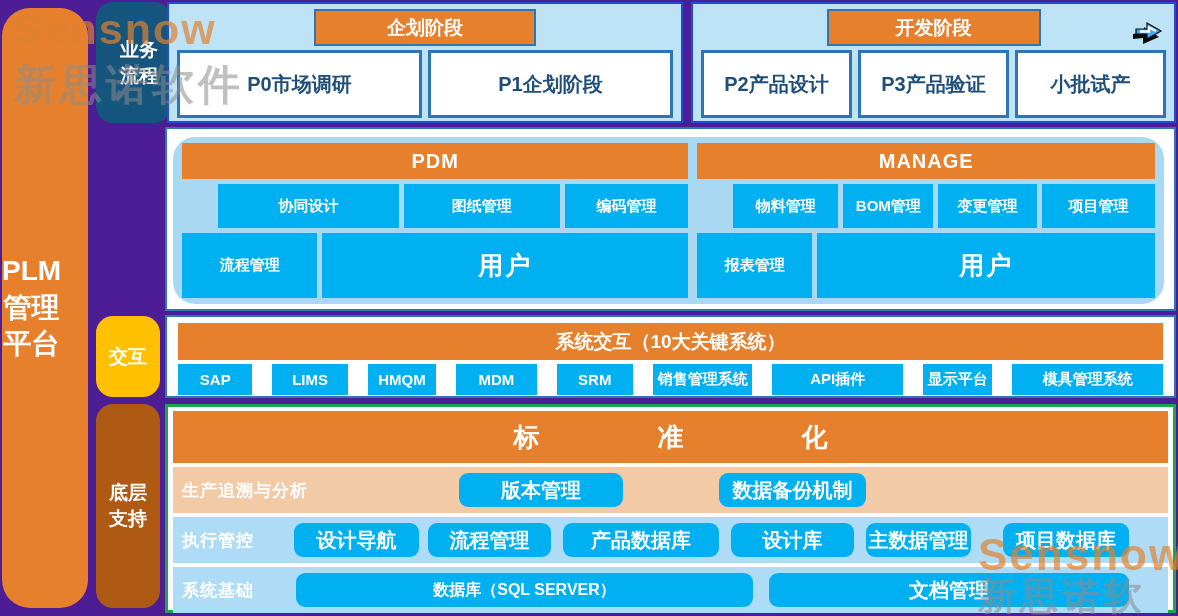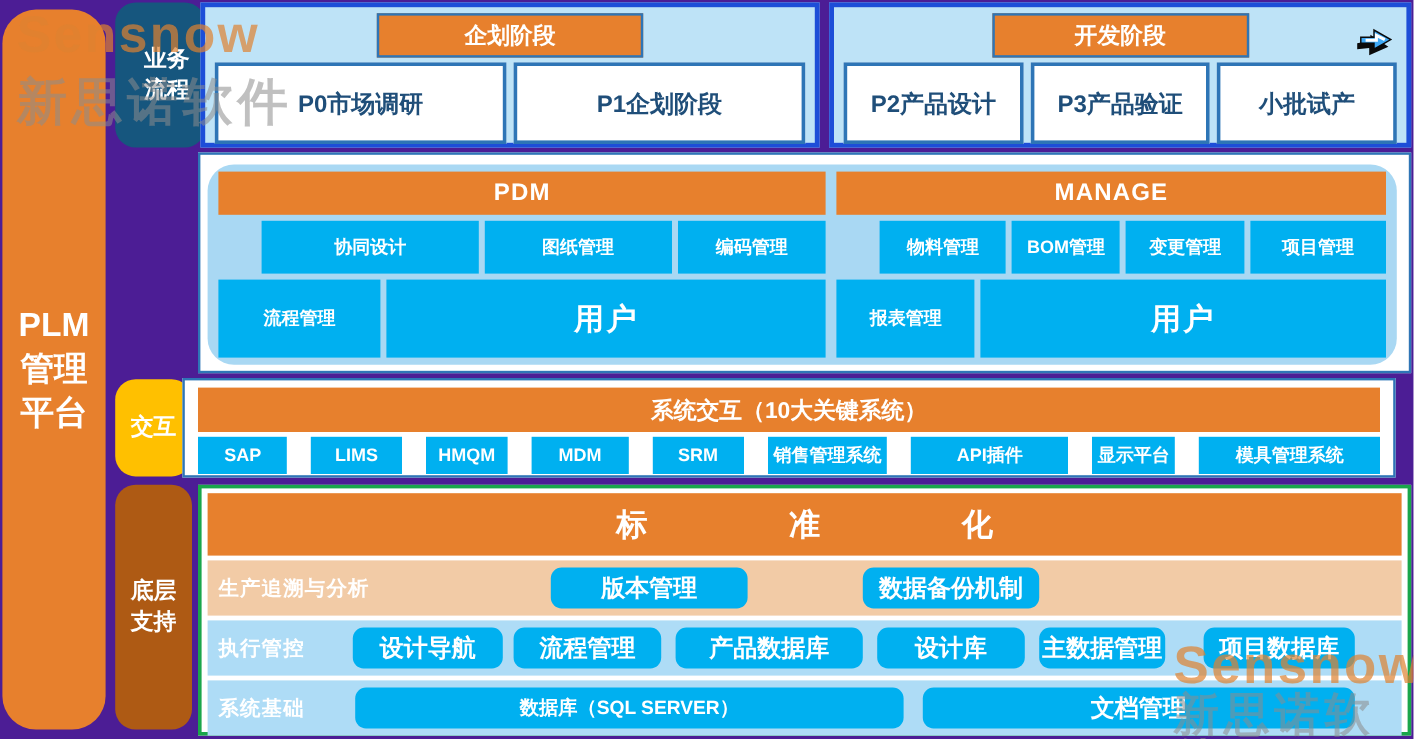--- a/index.html
+++ b/index.html
@@ -4,37 +4,37 @@
 <style>
   html,body{margin:0;padding:0;background:#fff;}
   .stage{
     position:relative;width:1178px;height:616px;background:#4c1d95;overflow:hidden;
     font-family:"Liberation Sans","DejaVu Sans",sans-serif;
   }
   
   .plm-bar{
     position:absolute;left:2px;top:8px;width:86px;height:600px;
     background:#E7802D;border-radius:28px;
-    display:flex;align-items:center;justify-content:center;z-index:2;
+    display:flex;align-items:center;justify-content:flex-start;z-index:2;
   }
   .plm-title{color:#fff;font-size:28px;font-weight:bold;text-align:center;line-height:1.3;}
   
   .tag{
     position:absolute;left:96px;width:64px;border-radius:17px;z-index:2;
     display:flex;align-items:center;justify-content:center;
   }
   .tag span{display:block;width:46px;text-align:center;color:#fff;font-size:19px;font-weight:bold;line-height:1.35;word-break:break-all;}
   .tag-biz{top:2px;height:121px;background:#16567E;padding-left:11px;}
   .tag-func{top:128px;height:182px;background:#4E7FB5;}
   .tag-inter{top:316px;height:81px;background:#FFC000;}
   .tag-found{top:404px;height:204px;background:#AE5A14;}
   
   .top-panel{
     position:absolute;top:2px;height:121px;background:#BEE3F7;
-    border:4px solid #1d4ed8;box-sizing:border-box;z-index:2;
+    border:2px solid #1d4ed8;box-sizing:border-box;z-index:2;
   }
   .top-panel.left{left:167px;width:516px;}
   .top-panel.right{left:691px;width:485px;}
   .stage-header{
     margin:5px auto 0;width:222px;height:37px;background:#E7802D;border:2px solid #2E75B6;
     box-sizing:border-box;display:flex;align-items:center;justify-content:center;
     color:#fff;font-size:19px;font-weight:bold;
   }
   .pboxes{position:absolute;left:8px;right:8px;top:46px;height:68px;display:flex;gap:6px;}
   .pbox{
@@ -62,21 +62,21 @@
   .func-row{display:flex;gap:5px;}
   .func-row.r1{height:44px;padding-left:36px;}
   .func-row.r2{flex:1;}
   .fbtn{
     background:#00B0F0;display:flex;align-items:center;justify-content:center;
     color:#fff;font-size:15px;font-weight:bold;
   }
   .fbtn.big{font-size:25px;letter-spacing:2px;}
   
   .interact-panel{
-    position:absolute;left:152px;top:315px;width:1011px;height:83px;
+    position:absolute;left:165px;top:315px;width:1011px;height:83px;
     background:#fff;border:2px solid #2E75B6;box-sizing:border-box;z-index:2;
   }
   .interact-header{
     margin:6px 11px 0;height:37px;background:#E7802D;
     display:flex;align-items:center;justify-content:center;
     color:#fff;font-size:19px;font-weight:bold;
   }
   .sys-row{margin:4px 11px 0;height:31px;display:flex;gap:20px;}
   .sysbtn{
     background:#00B0F0;display:flex;align-items:center;justify-content:center;

